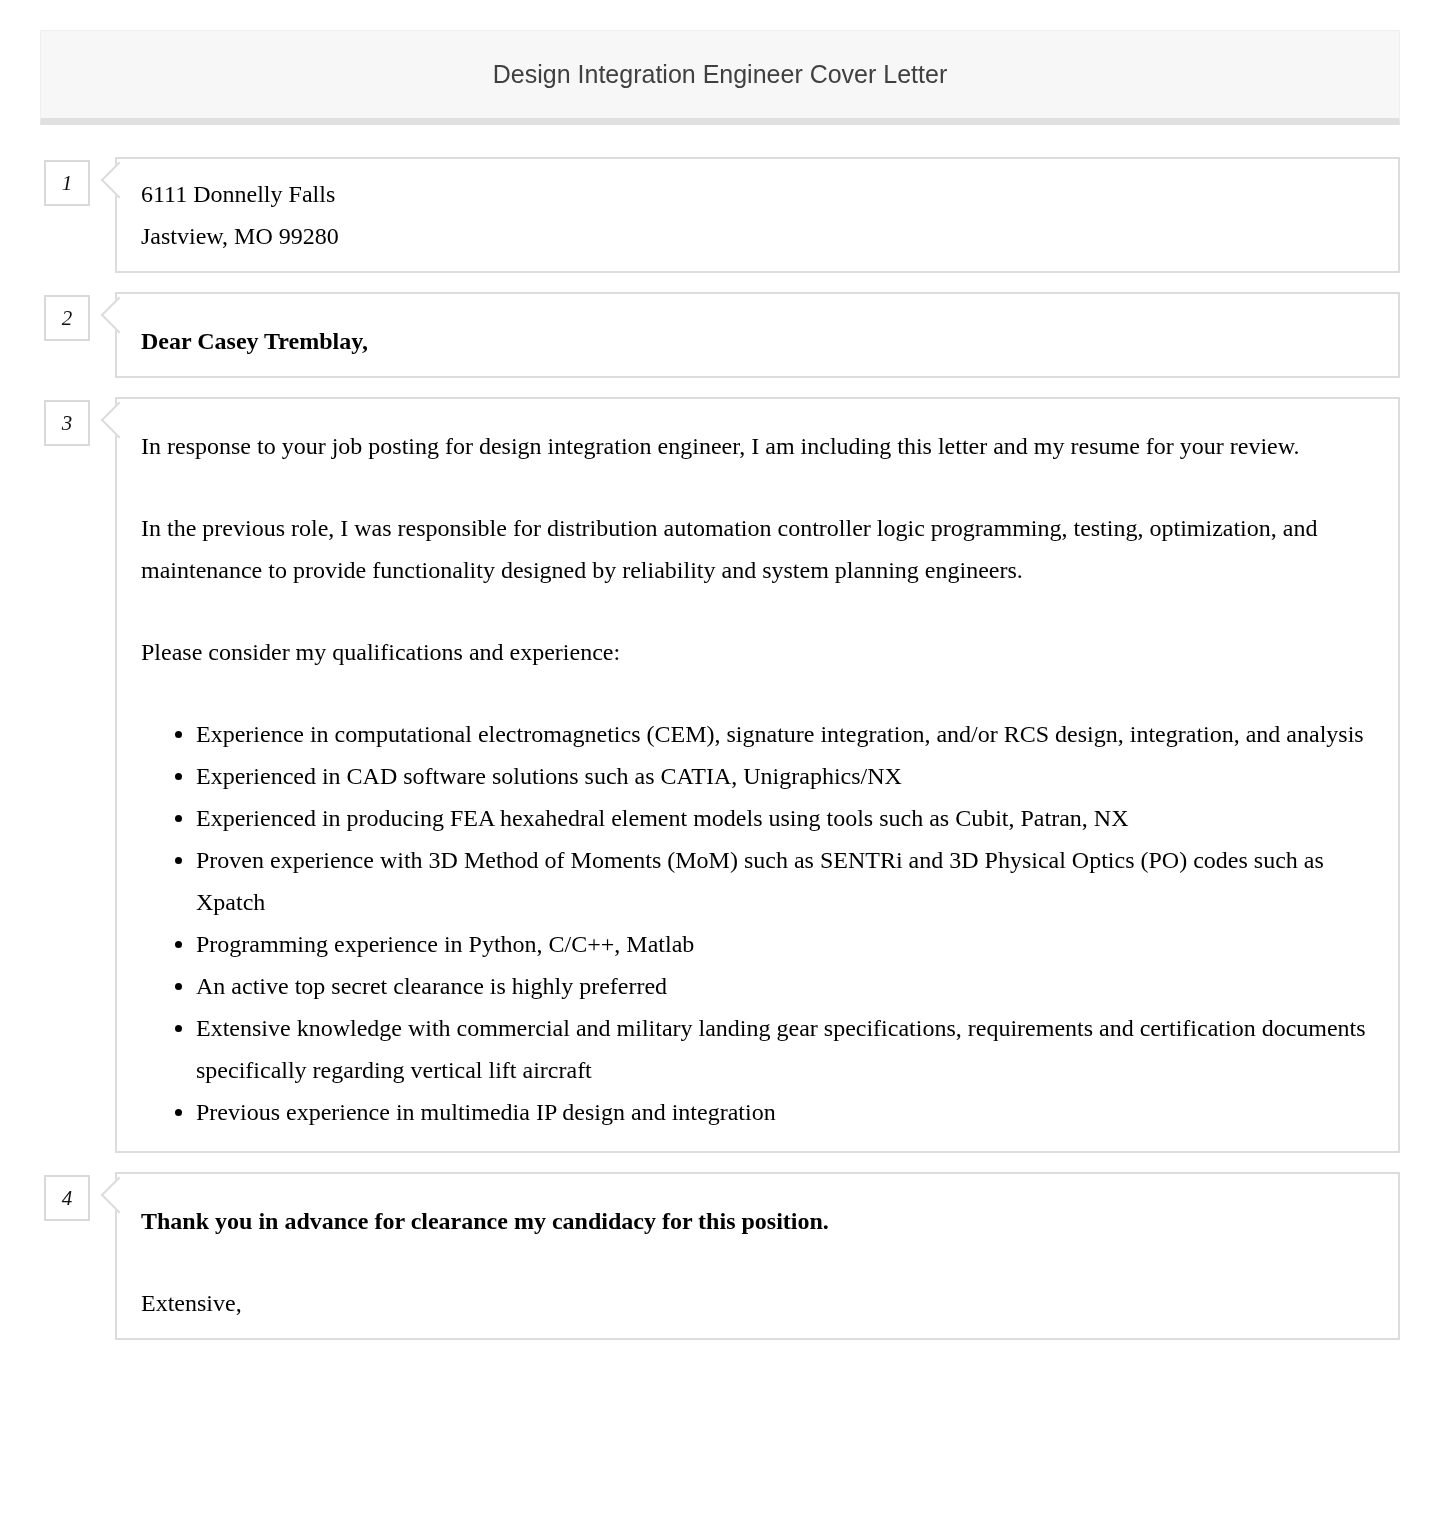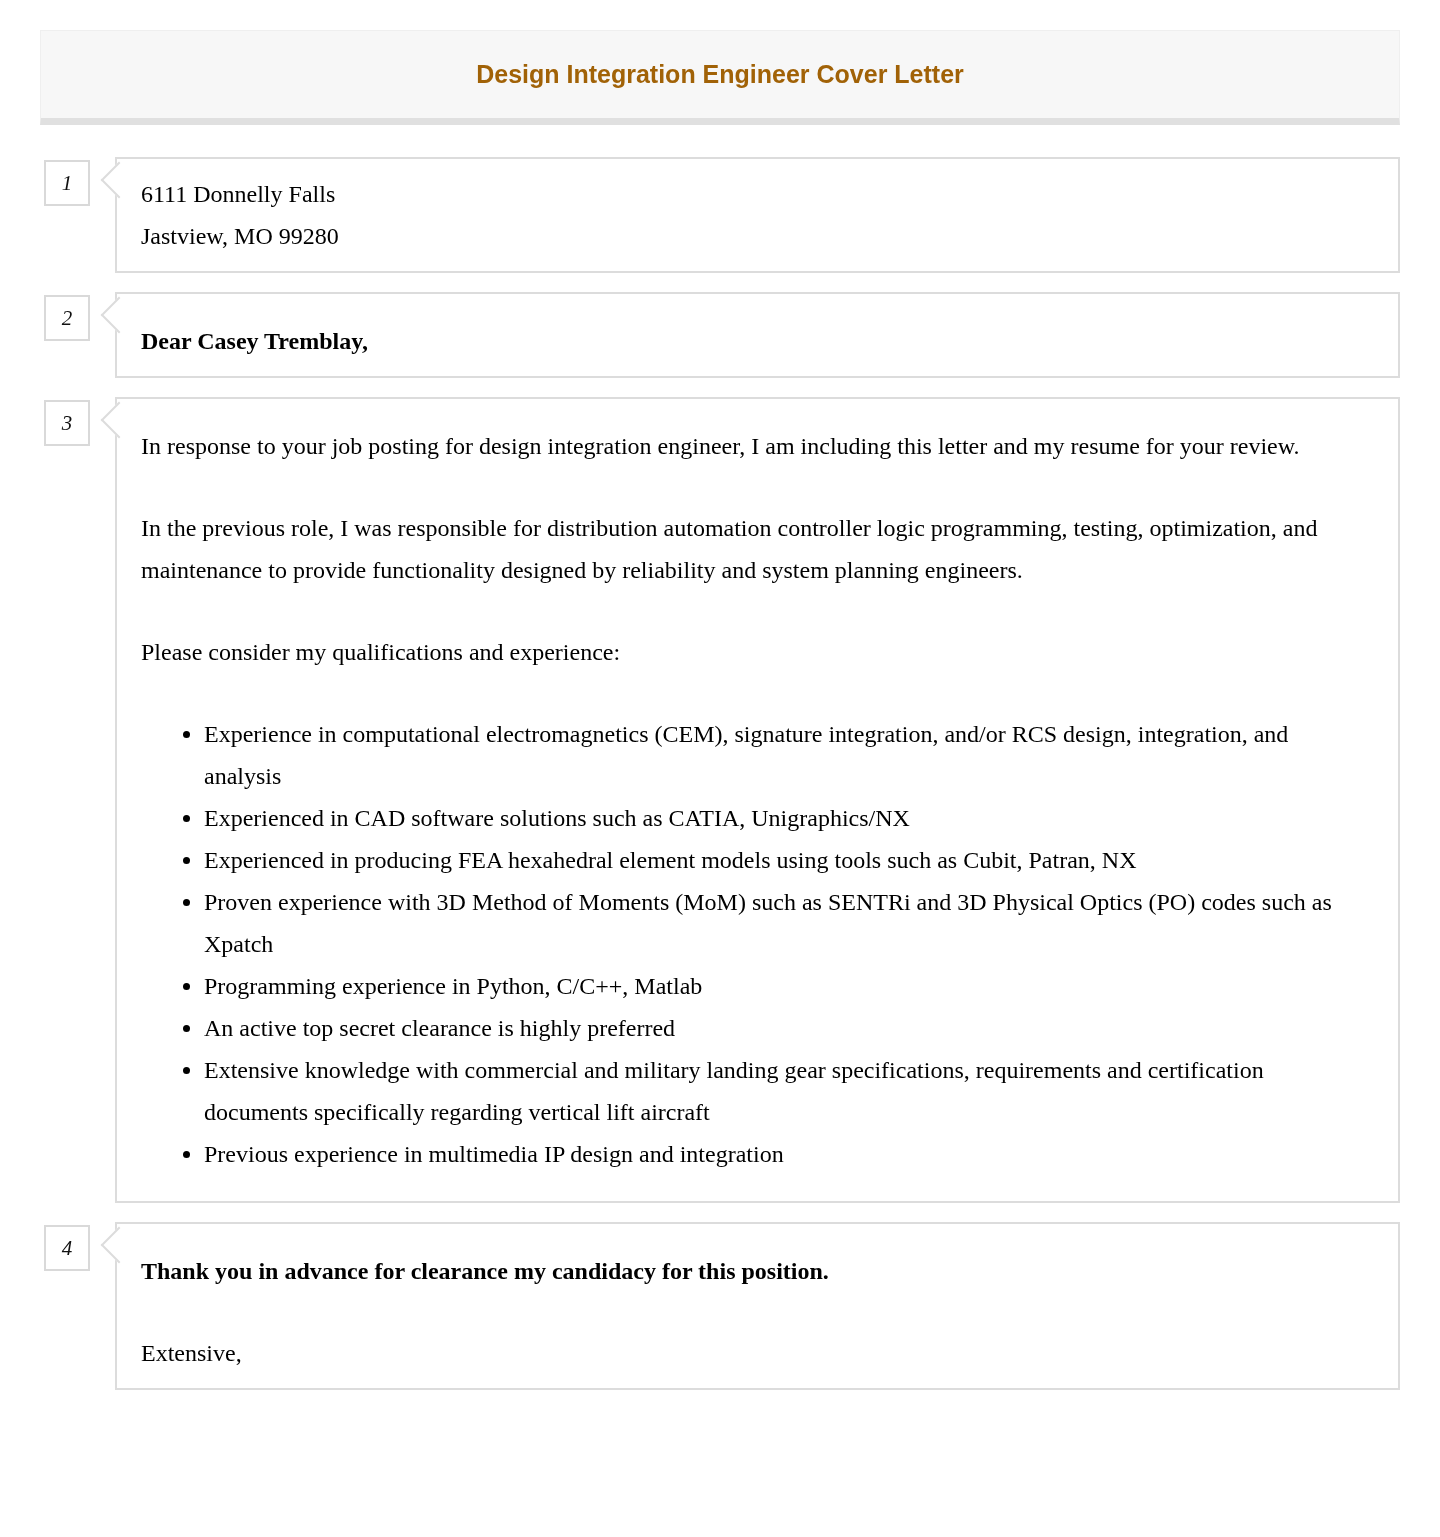--- a/index.html
+++ b/index.html
@@ -20,22 +20,22 @@
     border: 1px solid #efefef;
     border-bottom: 7px solid #e0e0e0;
     display: flex;
     align-items: center;
     justify-content: center;
   }
   .doc-title {
     margin: 0;
     font-family: "Liberation Sans", sans-serif;
     font-size: 25px;
-    font-weight: bold;
-    color: #a16207;
+    font-weight: normal;
+    color: #404040;
   }
 
   
   .section {
     display: flex;
     align-items: flex-start;
     gap: 25px;
     margin: 0 40px 19px 44px;
   }
   .num-box {
@@ -73,21 +73,21 @@
     border-bottom: 2px solid #dcdcdc;
     transform: rotate(45deg);
   }
 
   .content-box p { margin: 12px 0 40px 0; }
   .content-box p:last-child { margin-bottom: 0; }
   .bold { font-weight: bold; }
   .line { line-height: 42px; }
 
   ul.qualifications {
-    margin: 12px;
+    margin: 4px;
     padding: 0 0 0 51px;
     list-style: disc;
   }
   ul.qualifications li { line-height: 42px; }
 </style>
 </head>
 <body>
 
 <header class="doc-header">
   <h1 class="doc-title">Design Integration Engineer Cover Letter</h1>

